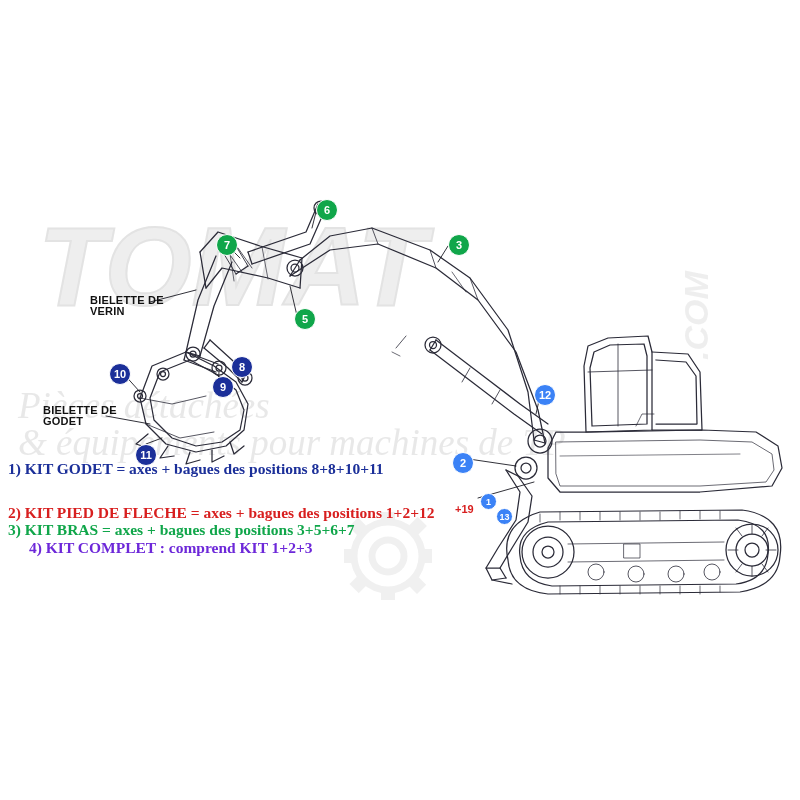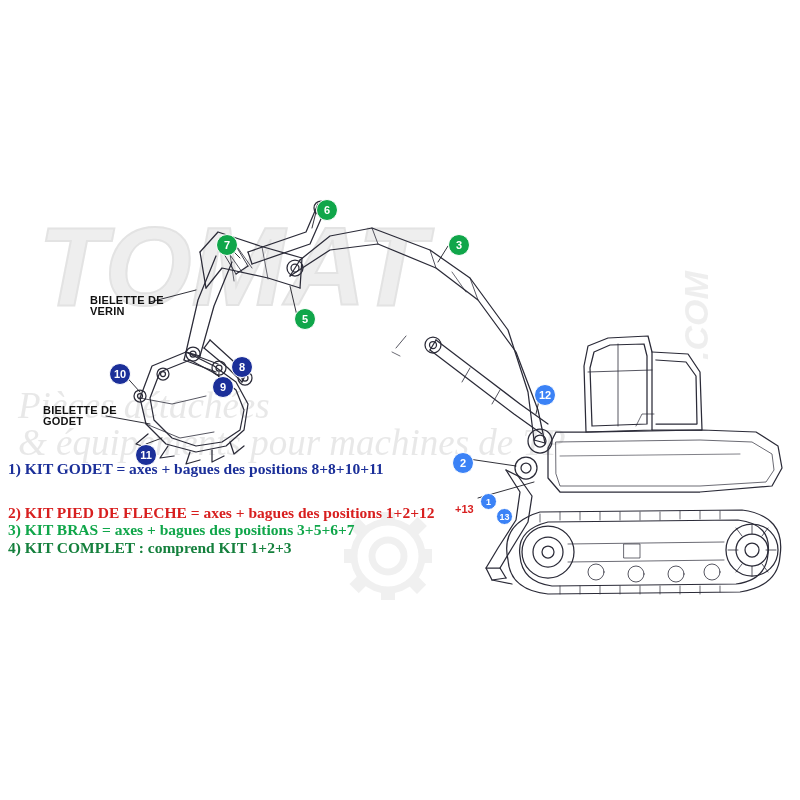--- a/index.html
+++ b/index.html
@@ -78,21 +78,21 @@
   .legend-line {
     font-family: "Liberation Serif", serif;
     font-size: 15.5px;
     font-weight: bold;
     line-height: 17.5px;
     white-space: nowrap;
   }
   .legend-line.kit1 { color: #1b2f99; }
   .legend-line.kit2 { color: #d81f1f; margin-top: 26px; }
   .legend-line.kit3 { color: #10a64a; }
-  .legend-line.kit4 { color: #15803d; }
+  .legend-line.kit4 { color: #6d28d9; margin-left: 21px; }
 </style>
 </head>
 <body>
 
 <div id="page">
 
   <svg class="wm-layer" viewBox="0 0 800 800" xmlns="http://www.w3.org/2000/svg">
     <g opacity="0.9">
       <text x="38" y="305" font-family="Liberation Sans, sans-serif" font-size="112" font-weight="bold" font-style="italic" fill="#ededed" stroke="#e0e0e0" stroke-width="2">TOMAT</text>
       <text x="708" y="360" font-family="Liberation Sans, sans-serif" font-size="34" font-weight="bold" font-style="italic" fill="#ededed" transform="rotate(-90 708 360)">.COM</text>
@@ -292,21 +292,21 @@
 
   <div class="draw-label" style="left:90px; top:295px;">
     <span>BIELETTE DE</span><br>
     <span>VERIN</span>
   </div>
   <div class="draw-label" style="left:43px; top:405px;">
     <span>BIELETTE DE</span><br>
     <span>GODET</span>
   </div>
 
-  <div class="plus13" style="left:455px; top:503px;">+13</div>
+  <div class="plus13" style="left:455px; top:503px;">+19</div>
 
   <div class="callout green" style="left:316px; top:199px;">6</div>
   <div class="callout green" style="left:216px; top:234px;">7</div>
   <div class="callout green" style="left:448px; top:234px;">3</div>
   <div class="callout green" style="left:294px; top:308px;">5</div>
   <div class="callout blue" style="left:109px; top:363px;">10</div>
   <div class="callout blue" style="left:231px; top:356px;">8</div>
   <div class="callout blue" style="left:212px; top:376px;">9</div>
   <div class="callout blue" style="left:135px; top:444px;">11</div>
   <div class="callout red" style="left:534px; top:384px;">12</div>

